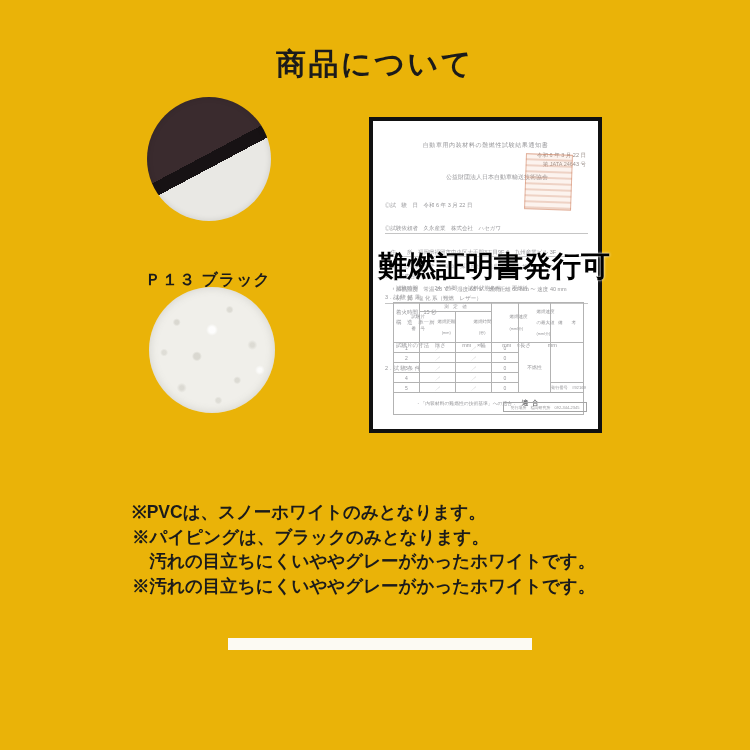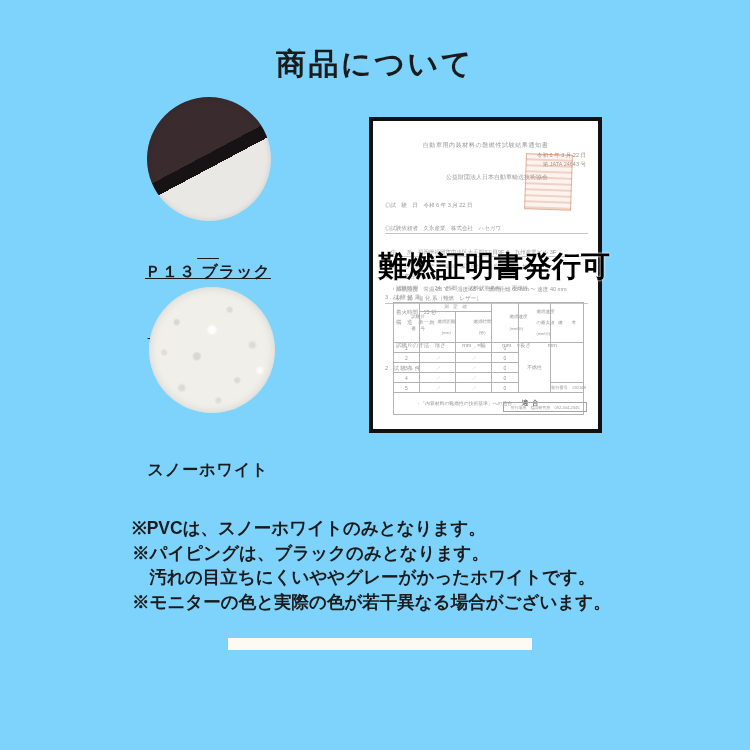--- a/index.html
+++ b/index.html
@@ -1,20 +1,20 @@
 <!DOCTYPE html>
 <html style="--ink: #1b1b1b; --piping-dark: #3a2b2e; --piping-line: #171214; --piping-pale: #e9e8e4; --pvc-base: #f0efea; --doc-text: #97979a; --doc-border: #111111; --table-line: #b3b3b3; --stamp: #cd7d5c;"><head>
 <meta charset="utf-8">
 <style>
   * { margin:0; padding:0; box-sizing:border-box; }
   html,body { background:#ffffff; }
   body { font-family:"Liberation Sans", sans-serif; }
   .canvas {
     position:relative; width:750px; height:750px; margin:0 auto;
-    background:#7dd3fc; overflow:hidden; color:var(--ink,#1b1b1b);
+    background:#eab308; overflow:hidden; color:var(--ink,#1b1b1b);
   }
 
   
   .title {
     position:absolute; top:44px; left:0; width:100%;
     text-align:center; font-size:30px; font-weight:700;
     letter-spacing:2.5px; color:var(--ink,#1b1b1b);
   }
 
   
@@ -41,21 +41,21 @@
       radial-gradient(circle at 55% 90%, rgba(190,188,178,.35) 0 2px, transparent 4px),
       radial-gradient(circle at 12% 52%, rgba(190,188,178,.35) 0 2px, transparent 4px),
       radial-gradient(circle at 88% 66%, rgba(255,255,255,.8) 0 2px, transparent 5px);
     box-shadow:inset 0 0 8px rgba(120,118,108,.25);
   }
   .swatch-label {
     position:absolute; left:66px; width:284px; text-align:center;
     font-weight:700; font-size:16px; line-height:20px; letter-spacing:1px;
     color:var(--ink,#1b1b1b); white-space:pre;
   }
-  .label-piping { top:222px;text-decoration:underline; }
+  .label-piping { top:230px; }
   .label-pvc { top:420px; }
 
   
   .certificate {
     position:absolute; left:369px; top:117px; width:233px; height:316px;
     background:#ffffff; border:4px solid var(--doc-border,#111111);
   }
   .cert-content {
     position:absolute; inset:0; filter:blur(0.35px);
     color:var(--doc-text,#97979a); font-size:5.5px; white-space:pre;
@@ -106,21 +106,20 @@
     font-size:29px; font-weight:900; letter-spacing:0px;
     color:#000000; white-space:nowrap;
     text-shadow:0 0 3px rgba(255,255,255,.85), 0 0 1px rgba(255,255,255,.9);
   }
 
   
   .notes {
     position:absolute; left:132px; top:500px; width:520px;
     font-size:17.5px; font-weight:700; line-height:24.6px;
     color:var(--ink,#1b1b1b);
-    margin-top:16px;
   }
   .note-line { white-space:pre; }
 
   .faint-band {
     position:absolute; left:228px; top:638px; width:304px; height:12px;
     background:#fcfaf3;
   }
 </style>
 </head>
 <body>
@@ -130,21 +129,20 @@
   <h1 class="title">商品について</h1>
 
   <div class="swatch swatch-piping"></div>
   <div class="swatch-label label-piping">
     <div>Ｐ１３ ブラック</div>
     <div>（パイピング）</div>
   </div>
 
   <div class="swatch swatch-pvc"></div>
   <div class="swatch-label label-pvc">
-    <div>スノーホワイト</div>
   </div>
 
   <div class="certificate">
     <div class="cert-content">
       <div class="doc-title">自動車用内装材料の難燃性試験結果通知書</div>
       <div class="doc-date">令和 6 年 3 月 22 日</div>
       <div class="doc-number">第 JATA 24643 号</div>
       <div class="doc-org">公益財団法人日本自動車輸送技術協会</div>
       <div class="stamp"></div>
 
@@ -249,18 +247,18 @@
       <div class="footer-box">発行場所　福岡研究所　092-344-2345</div>
     </div>
   </div>
 
   <div class="overlay-text">難燃証明書発行可</div>
 
   <div class="notes">
     <div class="note-line">※PVCは、スノーホワイトのみとなります。</div>
     <div class="note-line">※パイピングは、ブラックのみとなります。</div>
     <div class="note-line">　汚れの目立ちにくいややグレーがかったホワイトです。</div>
-    <div class="note-line">※モニターの色と実際の色が若干異なる場合がございます。</div>
+    <div class="note-line">※汚れの目立ちにくいややグレーがかったホワイトです。</div>
   </div>
 
   <div class="faint-band"></div>
 
 </div>
 
 </body></html>

